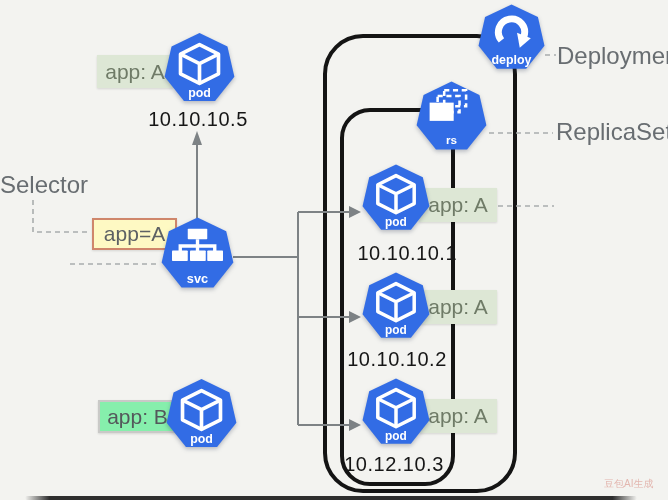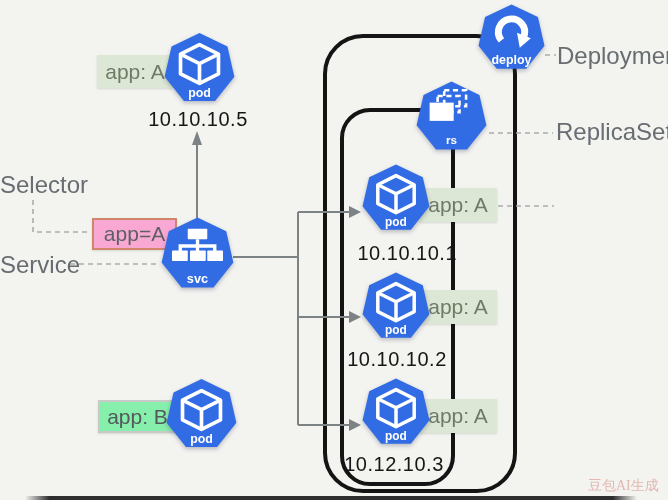--- a/index.html
+++ b/index.html
@@ -10,28 +10,28 @@
   }
   .boundary{position:absolute;border:4px solid #141414;background:transparent;box-sizing:border-box;z-index:1;}
   #deployment-boundary{left:323px;top:34px;width:194px;height:459px;border-radius:40px;}
   #replicaset-boundary{left:340px;top:108px;width:115px;height:378px;border-radius:30px;}
   #connector-layer{position:absolute;left:0;top:0;z-index:3;pointer-events:none;}
   .badge{
     position:absolute;display:flex;align-items:center;justify-content:center;
     font-size:21px;z-index:4;box-sizing:border-box;box-shadow:0 1px 2px rgba(0,0,0,.12);
   }
   .badge.green{background:#dde7d5;color:#6f7b67;}
-  .badge.pink{background:#f9a8d4;border:2px solid #cf866b;color:#5d6164;}
+  .badge.pink{background:#fef9c3;border:2px solid #cf866b;color:#5d6164;}
   .badge.white{background:#86efac;border:2px solid #c9c9c7;color:#54585b;}
   .k8s-node{position:absolute;z-index:5;}
   .k8s-node svg{display:block;width:100%;height:100%;filter:drop-shadow(0 2px 2px rgba(40,50,80,.3));}
   .kind-text{fill:#ffffff;font-family:"Liberation Sans",sans-serif;font-weight:bold;}
   .ip{position:absolute;font-size:20px;font-weight:normal;color:#161616;text-align:center;z-index:6;letter-spacing:.5px;}
   .anno{position:absolute;font-size:24px;color:#686d71;z-index:6;white-space:nowrap;}
-  #watermark{position:absolute;left:588px;top:477px;font-size:14px;color:#d98f85;opacity:.6;z-index:7;white-space:nowrap;font-family:Liberation Serif, serif;}
+  #watermark{position:absolute;left:604px;top:477px;font-size:10px;color:#d98f85;opacity:.6;z-index:7;white-space:nowrap;}
   #bottom-bar{position:absolute;left:25px;top:496px;width:612px;height:4px;z-index:7;border-radius:2px;
     background:linear-gradient(90deg,rgba(46,46,46,0),#2e2e2e 4%,#2e2e2e 96%,rgba(46,46,46,0));}
 </style>
 </head>
 <body>
 
 <div id="canvas">
 
   <div class="boundary" id="deployment-boundary"></div>
   <div class="boundary" id="replicaset-boundary"></div>
@@ -170,20 +170,19 @@
       <text class="kind-text" x="50" y="87" font-size="16" text-anchor="middle">rs</text>
     </svg>
   </div>
 
   <div class="ip" style="left:138px;top:108px;width:120px;">10.10.10.5</div>
   <div class="ip" style="left:337px;top:242px;width:120px;text-align:right;">10.10.10.1</div>
   <div class="ip" style="left:337px;top:348px;width:120px;">10.10.10.2</div>
   <div class="ip" style="left:334px;top:453px;width:120px;">10.12.10.3</div>
 
   <div class="anno" style="left:0px;top:171px;">Selector</div>
-  <div class="anno" style="left:0px;top:251px;">Service</div>
   <div class="anno" style="left:557px;top:42px;">Deployment</div>
   <div class="anno" style="left:556px;top:118px;">ReplicaSet</div>
 
   <div id="watermark">豆包AI生成</div>
   <div id="bottom-bar"></div>
 
 </div>
 
 </body></html>

